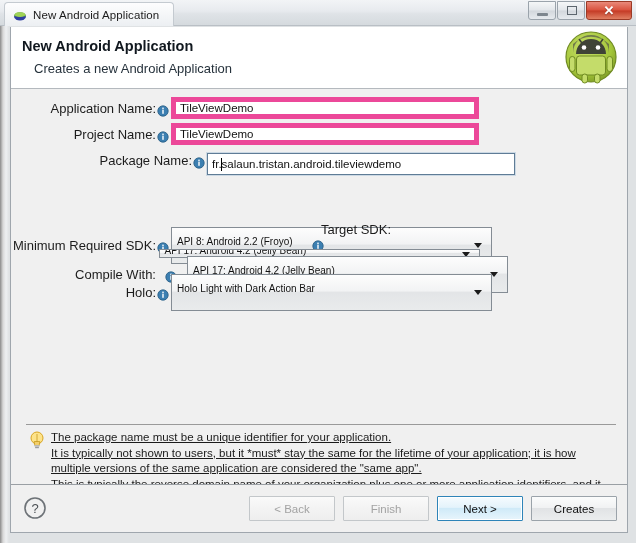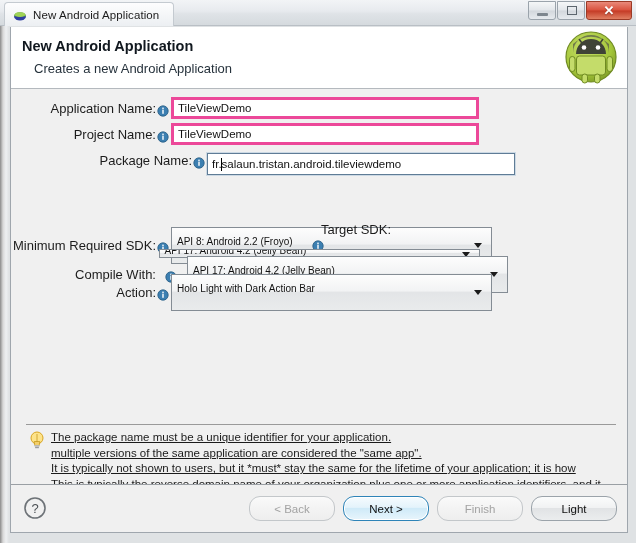--- a/index.html
+++ b/index.html
@@ -161,21 +161,21 @@
   }
   .info-ic {
     width: 12px; height: 12px;
     margin: 0 2px 0 0;
     flex: 0 0 auto;
     position: relative;
     top: 1px;
   }
   .tinput {
     height: 22px;
-    border: 3px solid #ec4899;
+    border: 5px solid #ec4899;
     background: #ffffff;
     font-size: 11.5px;
     color: #111111;
     padding: 0 4px;
     box-sizing: border-box;
     display: flex;
     align-items: center;
     font-family: "Liberation Sans", sans-serif;
     white-space: nowrap;
     overflow: hidden;
@@ -258,21 +258,21 @@
   }
   .btns {
     position: absolute;
     right: 10px; top: 11px;
     display: flex;
   }
   .btn {
     width: 86px; height: 25px;
     margin-left: 8px;
     border: 1px solid #9ba3aa;
-    border-radius: 11px;
+    border-radius: 1px;
     background: linear-gradient(to bottom,#fbfcfc 0%,#f1f2f3 46%,#e1e3e5 50%,#ebedee 100%);
     font-size: 11.5px;
     color: #101010;
     display: flex; align-items: center; justify-content: center;
     box-sizing: border-box;
     font-family: "Liberation Sans", sans-serif;
   }
   .btn.disabled {
     color: #a3a3a3;
     background: linear-gradient(to bottom,#fafafa 0%,#f3f3f3 50%,#eeeeee 100%);
@@ -430,21 +430,21 @@
               <rect x="5.3" y="2.6" width="1.4" height="1.4" fill="#ffffff"></rect>
             </svg>
         </span>
         <span class="combo" style="width:321px;">
           <span>API 17: Android 4.2 (Jelly Bean)</span>
           <span class="arrow"></span>
         </span>
       </div>
 
       <div class="row" style="top:191px;height:24px;">
-        <span class="lbl">Action:</span>
+        <span class="lbl">Holo:</span>
         <span class="info-ic">
           <svg width="12" height="12" viewBox="0 0 12 12">
               <circle cx="6" cy="6" r="5.2" fill="#3c7fb1" stroke="#255a82" stroke-width="0.8"></circle>
               <rect x="5.3" y="4.6" width="1.4" height="4.2" fill="#ffffff"></rect>
               <rect x="5.3" y="2.6" width="1.4" height="1.4" fill="#ffffff"></rect>
             </svg>
         </span>
         <span class="combo" style="width:321px;">
           <span>Holo Light with Dark Action Bar</span>
           <span class="arrow"></span>
@@ -456,35 +456,35 @@
         <svg width="18" height="20" viewBox="0 0 18 20">
           <circle cx="9" cy="8" r="6" fill="#fde38a" stroke="#d9a521" stroke-width="1"></circle>
           <path d="M6.2 11.5 L11.8 11.5 L11.2 15.5 L6.8 15.5 Z" fill="#f3cf6b" stroke="#c79a20" stroke-width="0.8"></path>
           <rect x="6.6" y="15" width="4.8" height="1.6" fill="#b8b8b8"></rect>
           <rect x="7.1" y="16.8" width="3.8" height="1.4" fill="#9c9c9c"></rect>
           <path d="M9 4 L9 12" stroke="#c79a20" stroke-width="0.8"></path>
         </svg>
       </span>
       <div class="hint-text">
         <div>The package name must be a unique identifier for your application.</div>
+        <div>It is typically not shown to users, but it *must* stay the same for the lifetime of your application; it is how</div>
         <div>multiple versions of the same application are considered the "same app".</div>
-        <div>It is typically not shown to users, but it *must* stay the same for the lifetime of your application; it is how</div>
         <div>This is typically the reverse domain name of your organization plus one or more application identifiers, and it</div>
       </div>
     </div>
 
     <div class="btnbar">
       <span class="helpbtn">
         <svg width="24" height="24" viewBox="0 0 24 24">
           <circle cx="12" cy="12" r="10" fill="none" stroke="#6d7277" stroke-width="1.6"></circle>
           <text x="12" y="17" text-anchor="middle" font-size="13" font-family="Liberation Sans, sans-serif" fill="#4c5155">?</text>
         </svg>
       </span>
       <div class="btns">
         <div class="btn disabled">&lt; Back</div>
+        <div class="btn disabled">Finish</div>
         <div class="btn default">Next &gt;</div>
-        <div class="btn disabled">Finish</div>
-        <div class="btn">Light</div>
+        <div class="btn">Creates</div>
       </div>
     </div>
 
   </div>
 </div>
 
 </body></html>

